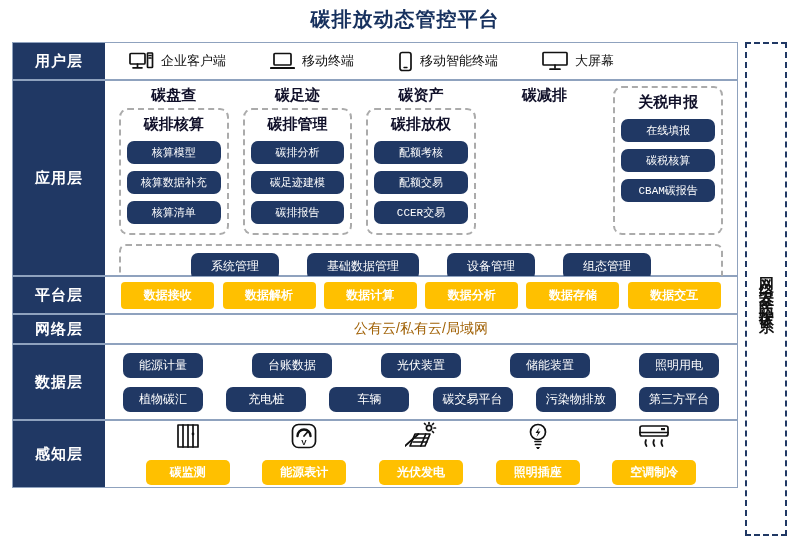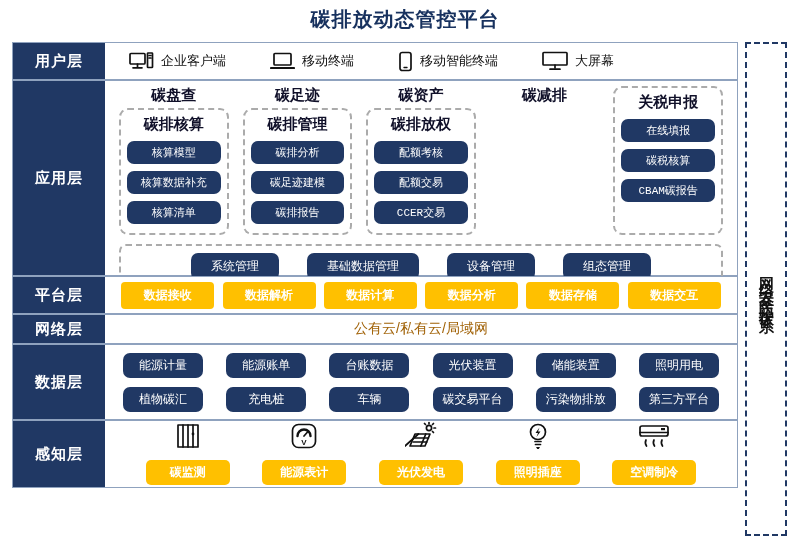--- a/index.html
+++ b/index.html
@@ -194,21 +194,20 @@
     <div class="section sec-network">
       <div class="layer-label">网络层</div>
       <div class="content network-content">公有云/私有云/局域网</div>
     </div>
 
     <div class="section sec-data">
       <div class="layer-label">数据层</div>
       <div class="content data-content">
         <div class="data-row">
           <div class="chip-navy">能源计量</div>
-          <div class="chip-navy">能源账单</div>
           <div class="chip-navy">台账数据</div>
           <div class="chip-navy">光伏装置</div>
           <div class="chip-navy">储能装置</div>
           <div class="chip-navy">照明用电</div>
         </div>
         <div class="data-row">
           <div class="chip-navy">植物碳汇</div>
           <div class="chip-navy">充电桩</div>
           <div class="chip-navy">车辆</div>
           <div class="chip-navy">碳交易平台</div>

